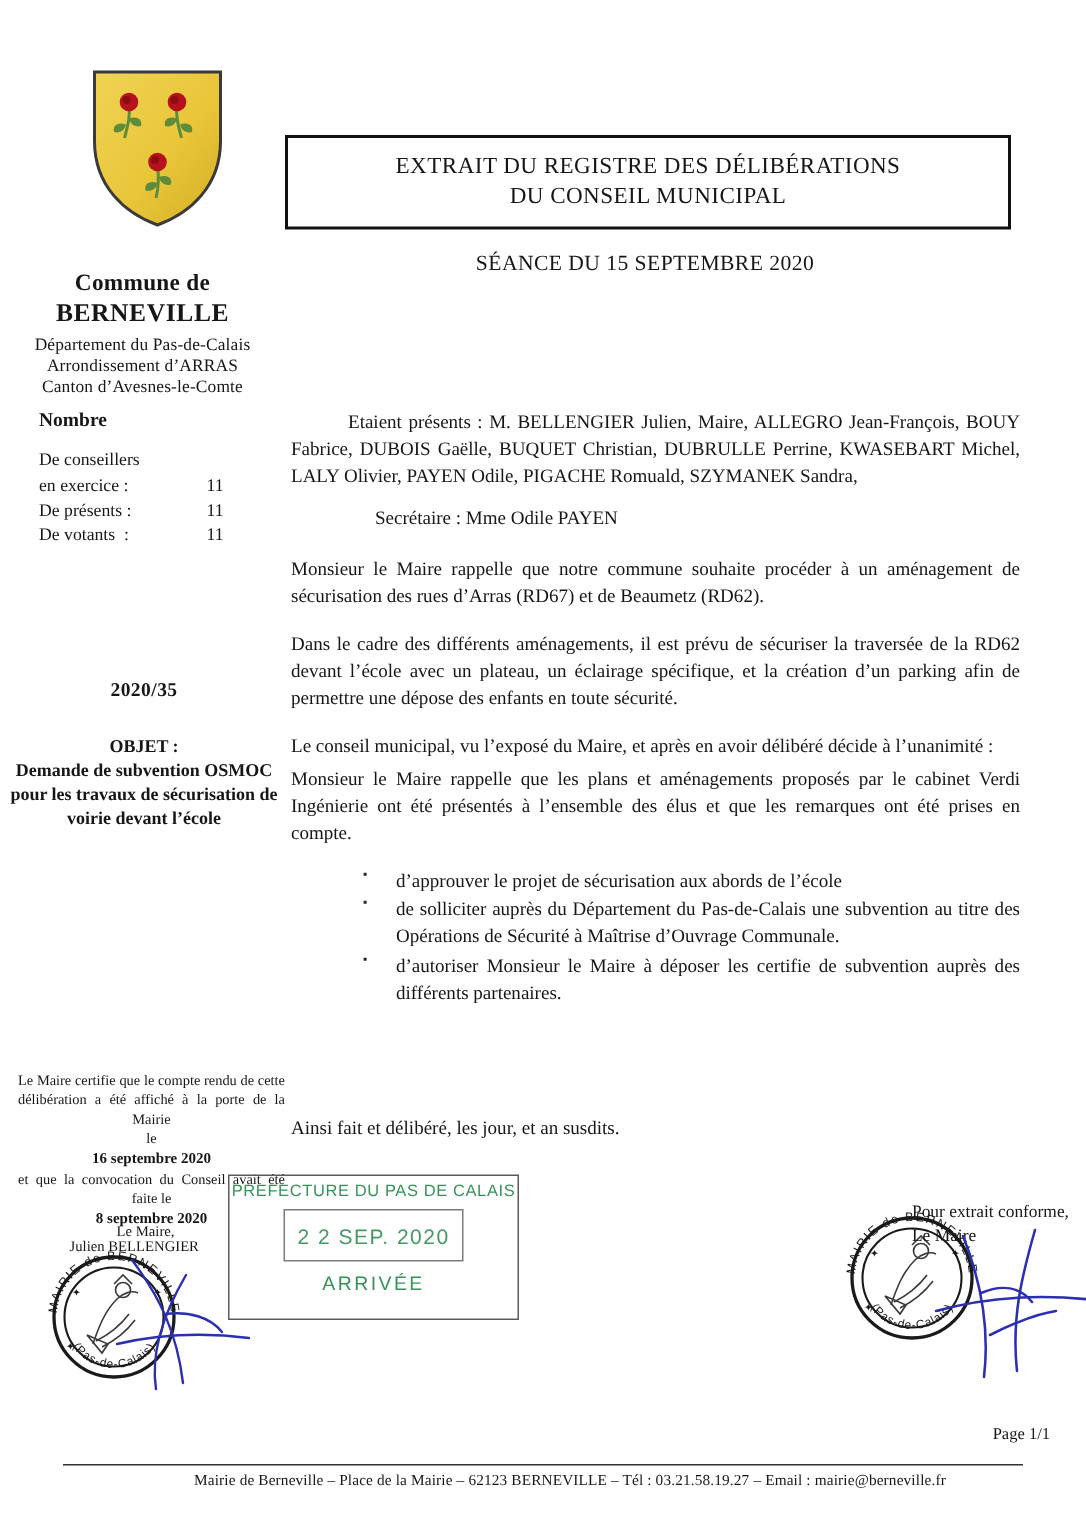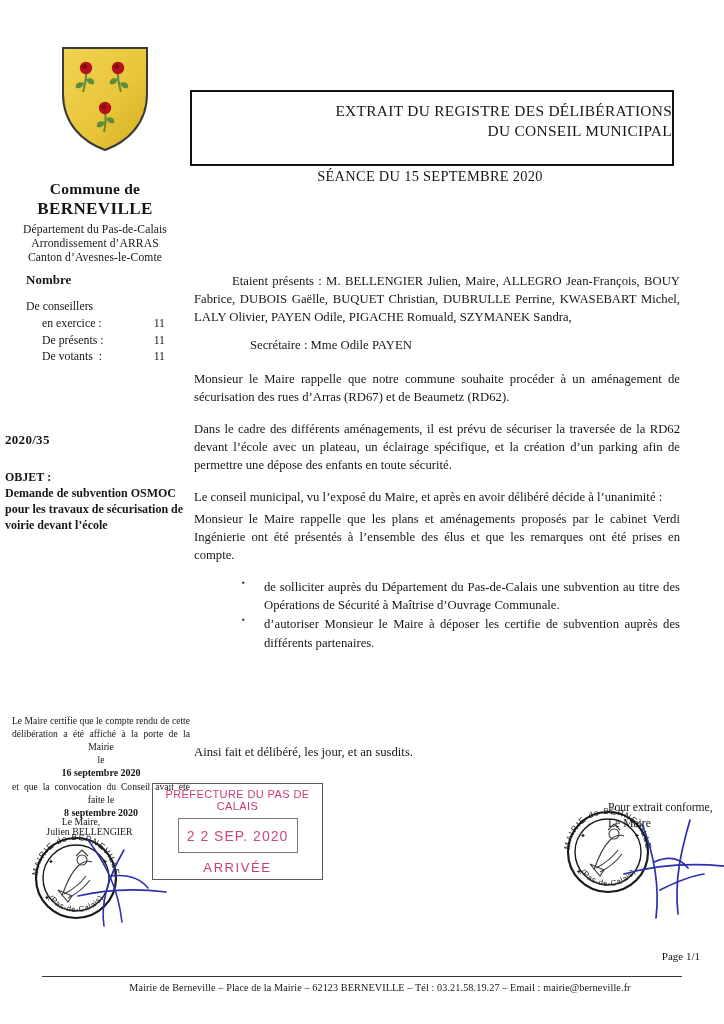--- a/index.html
+++ b/index.html
@@ -78,33 +78,32 @@
     font-size: 13px;
     font-weight: bold;
     margin-bottom: 10px;
   }
   .nombre-row {
     font-size: 11.8px;
     line-height: 1.42;
     display: flex;
     justify-content: space-between;
     width: 135px;
-    margin-left: 16px;
   }
   .nombre-row .lbl { white-space: pre; }
   .nombre-row .val { padding-right: 12px; }
   .nombre-lead { font-size: 11.8px; line-height: 1.42; }
 
   
   .objet-block {
     position: absolute;
     left: 5px;
-    top: 432px;
+    top: 452px;
     width: 182px;
-    text-align: left;
+    text-align: center;
   }
   .delib-num {
     font-size: 13px;
     font-weight: bold;
     letter-spacing: .3px;
   }
   .objet-label {
     font-size: 12px;
     font-weight: bold;
     margin-top: 22px;
@@ -127,21 +126,21 @@
     line-height: 1.36;
   }
   .certif-line { display: block; }
   .certif-bold { font-weight: bold; font-size: 10px; }
   .certif-justified {
     text-align: justify;
     text-align-last: center;
   }
   .le-maire-label {
     position: absolute;
-    left: 6px;
+    left: 22px;
     top: 816px;
     width: 150px;
     text-align: center;
     font-size: 9.8px;
   }
   .maire-name {
     position: absolute;
     left: 12px;
     top: 826px;
     width: 155px;
@@ -157,22 +156,22 @@
     width: 534px;
     height: 1024px;
   }
 
   .title-box {
     position: absolute;
     left: 0;
     top: 90px;
     width: 480px;
     border: 2.5px solid #111;
-    padding: 9px 0 24px 0;
-    text-align: right;
+    padding: 9px 0 11px 0;
+    text-align: center;
     background: #fff;
   }
   .title-line {
     font-size: 15.4px;
     line-height: 1.28;
     letter-spacing: .3px;
   }
 
   .seance {
     position: absolute;
@@ -227,28 +226,28 @@
     left: 4px;
     top: 745px;
     font-size: 12.7px;
   }
 
   
   .prefecture-stamp {
     position: absolute;
     left: 152px;
     top: 783px;
-    width: 171px;
+    width: 194px;
     height: 97px;
     border: 1.6px solid #5a5a5a;
     box-sizing: border-box;
     padding-top: 4px;
     text-align: center;
     font-family: "Liberation Sans", sans-serif;
-    color: #be185d;
+    color: #15803d;
     background: rgba(255,255,255,0.0);
   }
   .stamp-head {
     font-size: 11px;
     letter-spacing: .4px;
     opacity: .85;
   }
   .stamp-date-box {
     margin: 6px auto 0 auto;
     width: 118px;
@@ -452,20 +451,21 @@
     <div class="seance">SÉANCE DU 15 SEPTEMBRE 2020</div>
 
     <div class="body-text">
       <p class="para tight indent">Etaient présents : M. BELLENGIER Julien, Maire, ALLEGRO Jean-François, BOUY Fabrice, DUBOIS Gaëlle, BUQUET Christian, DUBRULLE Perrine, KWASEBART Michel, LALY Olivier, PAYEN Odile, PIGACHE Romuald, SZYMANEK Sandra,</p>
       <p class="para para-sec">Secrétaire : Mme Odile PAYEN</p>
       <p class="para">Monsieur le Maire rappelle que notre commune souhaite procéder à un aménagement de sécurisation des rues d’Arras (RD67) et de Beaumetz (RD62).</p>
       <p class="para">Dans le cadre des différents aménagements, il est prévu de sécuriser la traversée de la RD62 devant l’école avec un plateau, un éclairage spécifique, et la création d’un parking afin de permettre une dépose des enfants en toute sécurité.</p>
       <p class="para" style="margin-bottom:4px">Le conseil municipal, vu l’exposé du Maire, et après en avoir délibéré décide à l’unanimité :</p>
       <p class="para">Monsieur le Maire rappelle que les plans et aménagements proposés par le cabinet Verdi Ingénierie ont été présentés à l’ensemble des élus et que les remarques ont été prises en compte.</p>
       <ul class="bullets">
+        <li>d’approuver le projet de sécurisation aux abords de l’école</li>
         <li>de solliciter auprès du Département du Pas-de-Calais une subvention au titre des Opérations de Sécurité à Maîtrise d’Ouvrage Communale.</li>
         <li>d’autoriser Monsieur le Maire à déposer les certifie de subvention auprès des différents partenaires.</li>
       </ul>
     </div>
 
     <div class="closing">Ainsi fait et délibéré, les jour, et an susdits.</div>
 
     <div class="pour-extrait">
       <div>Pour extrait conforme,</div>
       <div>Le Maire</div>

